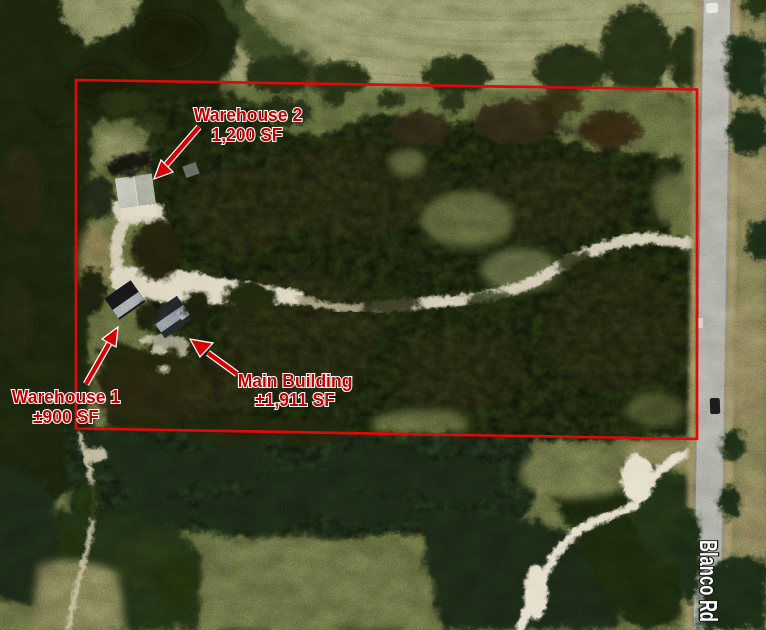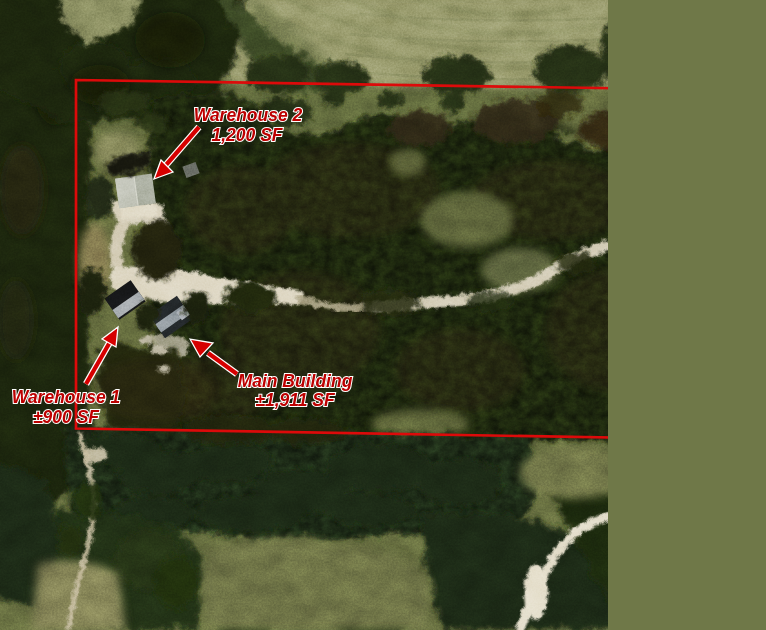--- a/index.html
+++ b/index.html
@@ -1,16 +1,16 @@
 <!DOCTYPE html>
 <html><head>
 <meta charset="utf-8">
 <style>
   html,body{margin:0;padding:0;background:#6f7848;}
-  #wrap{position:relative;width:608px;height:630px;overflow:hidden;font-family:"Liberation Sans", sans-serif;font-style:italic;}
+  #wrap{position:relative;width:766px;height:630px;overflow:hidden;font-family:"Liberation Sans", sans-serif;}
   svg{display:block;}
 </style>
 </head>
 <body>
 <div id="wrap">
 <svg width="766" height="630" viewBox="0 0 766 630" xmlns="http://www.w3.org/2000/svg">
 <defs>
   <filter id="b2" x="-30%" y="-30%" width="160%" height="160%">
           <feGaussianBlur stdDeviation="2"></feGaussianBlur>
         </filter>

